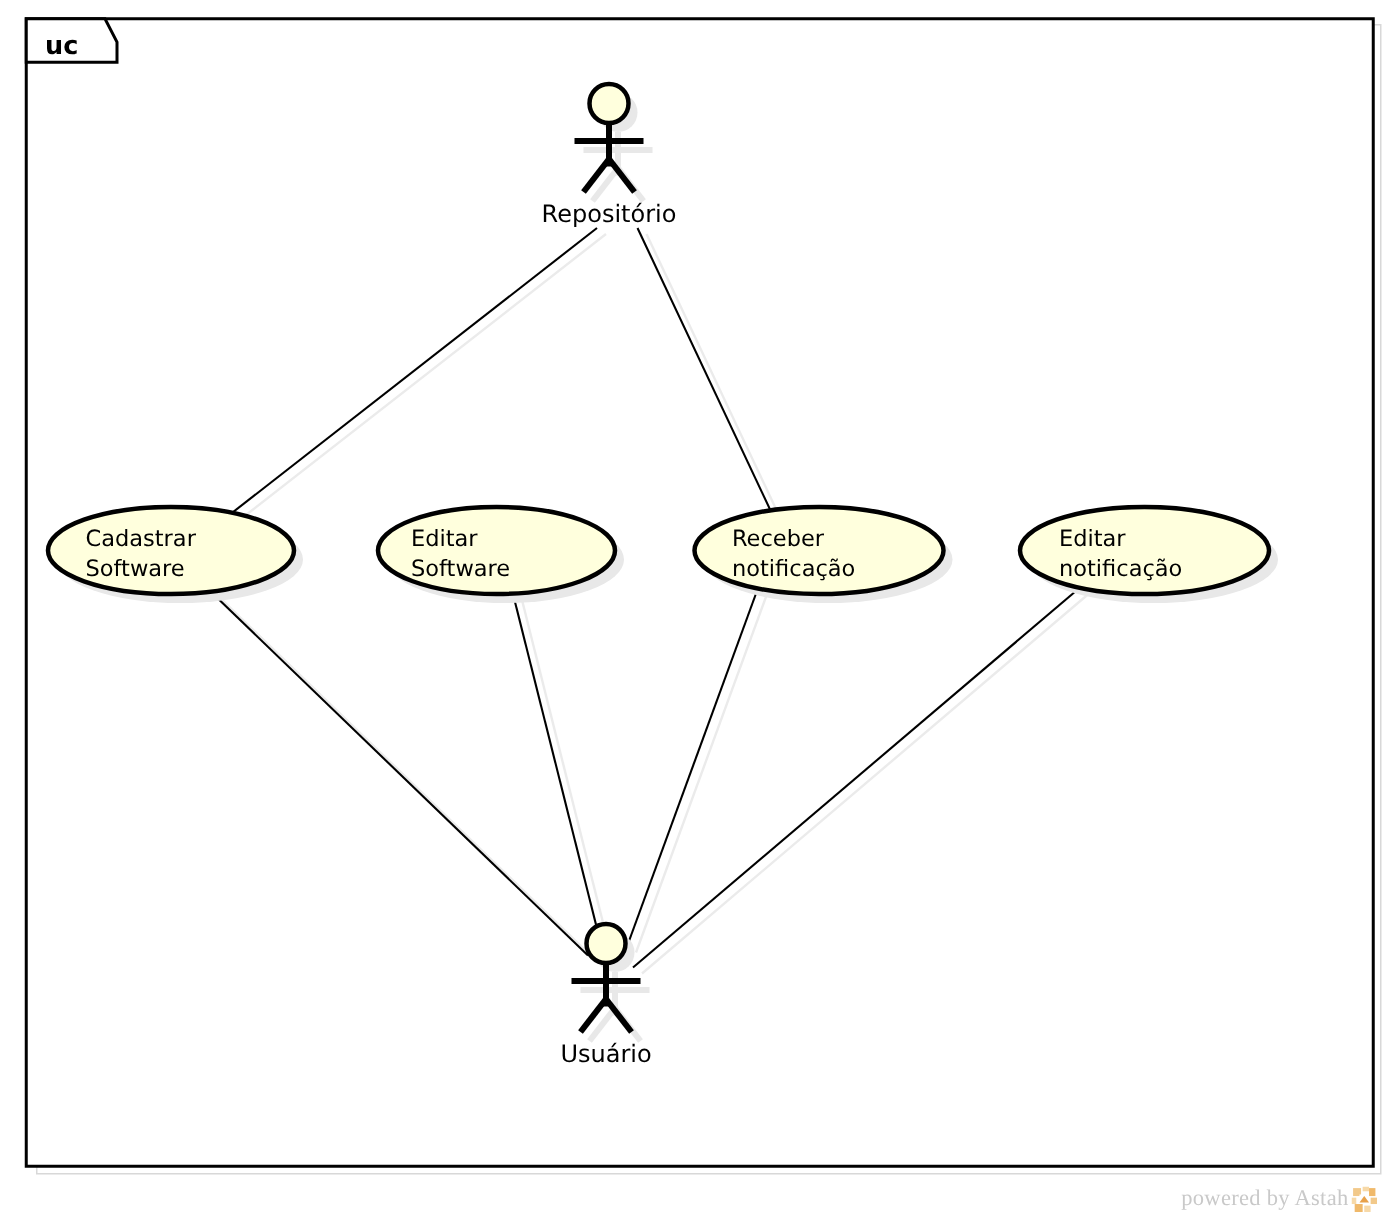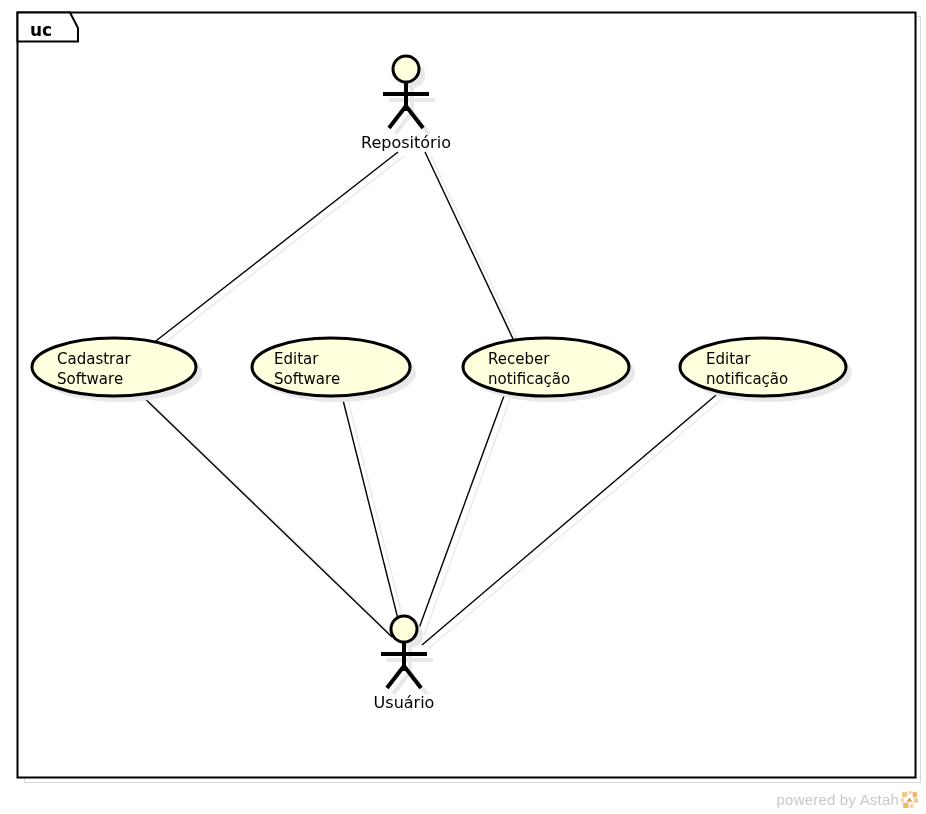--- a/index.html
+++ b/index.html
@@ -23,21 +23,21 @@
     height: 814px;
   }
 
   .watermark {
     position: absolute;
     right: 8px;
     bottom: 6px;
     display: flex;
     align-items: flex-start;
     gap: 2px;
-    font-family: Liberation Sans, sans-serif;
+    font-family: Liberation Serif, serif;
     font-size: 15px;
     color: #c9c9c9;
     letter-spacing: 0.2px;
     user-select: none;
   }
   .watermark-logo {
     width: 17px;
     height: 17px;
     display: block;
   }

